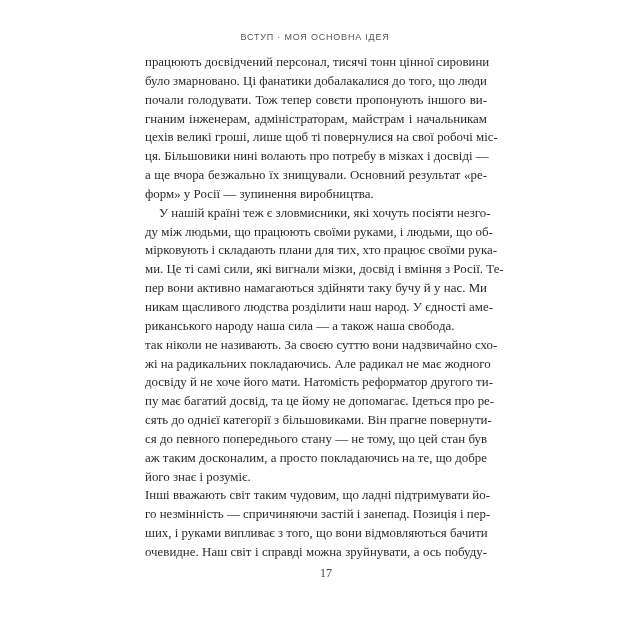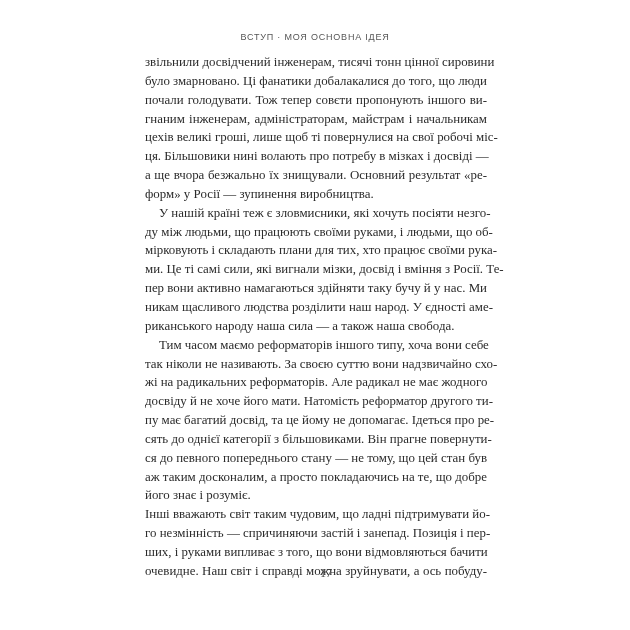--- a/index.html
+++ b/index.html
@@ -27,42 +27,41 @@
   }
 </style>
 </head>
 <body>
 
 <div class="page">
   <div class="running-head">ВСТУП · МОЯ ОСНОВНА ІДЕЯ</div>
 
   <div class="body-text" id="body-text">
       <div>
-        <span class="line">звільнили досвідчений інженерам, тисячі тонн цінної сировини</span>
+        <span class="line">працюють досвідчений персонал, тисячі тонн цінної сировини</span>
         <span class="line">було змарновано. Ці фанатики добалакалися до того, що люди</span>
         <span class="line">почали голодувати. Тож тепер совєти пропонують іншого ви-</span>
         <span class="line">гнаним інженерам, адміністраторам, майстрам і начальникам</span>
         <span class="line">цехів великі гроші, лише щоб ті повернулися на свої робочі міс-</span>
         <span class="line">ця. Більшовики нині волають про потребу в мізках і досвіді —</span>
         <span class="line">а ще вчора безжально їх знищували. Основний результат «ре-</span>
         <span class="line last">форм» у Росії — зупинення виробництва.</span>
       </div>
       <div>
         <span class="line indent">У нашій країні теж є зловмисники, які хочуть посіяти незго-</span>
         <span class="line">ду між людьми, що працюють своїми руками, і людьми, що об-</span>
         <span class="line">мірковують і складають плани для тих, хто працює своїми рука-</span>
         <span class="line">ми. Це ті самі сили, які вигнали мізки, досвід і вміння з Росії. Те-</span>
         <span class="line">пер вони активно намагаються здійняти таку бучу й у нас. Ми</span>
         <span class="line">никам щасливого людства розділити наш народ. У єдності аме-</span>
         <span class="line last">риканського народу наша сила — а також наша свобода.</span>
       </div>
       <div>
-        <span class="line indent">Тим часом маємо реформаторів іншого типу, хоча вони себе</span>
         <span class="line">так ніколи не називають. За своєю суттю вони надзвичайно схо-</span>
-        <span class="line">жі на радикальних реформаторів. Але радикал не має жодного</span>
+        <span class="line">жі на радикальних покладаючись. Але радикал не має жодного</span>
         <span class="line">досвіду й не хоче його мати. Натомість реформатор другого ти-</span>
         <span class="line">пу має багатий досвід, та це йому не допомагає. Ідеться про ре-</span>
         <span class="line">сять до однієї категорії з більшовиками. Він прагне повернути-</span>
         <span class="line">ся до певного попереднього стану — не тому, що цей стан був</span>
         <span class="line">аж таким досконалим, а просто покладаючись на те, що добре</span>
         <span class="line last">його знає і розуміє.</span>
       </div>
       <div>
         <span class="line">Інші вважають світ таким чудовим, що ладні підтримувати йо-</span>
         <span class="line">го незмінність — спричиняючи застій і занепад. Позиція і пер-</span>

